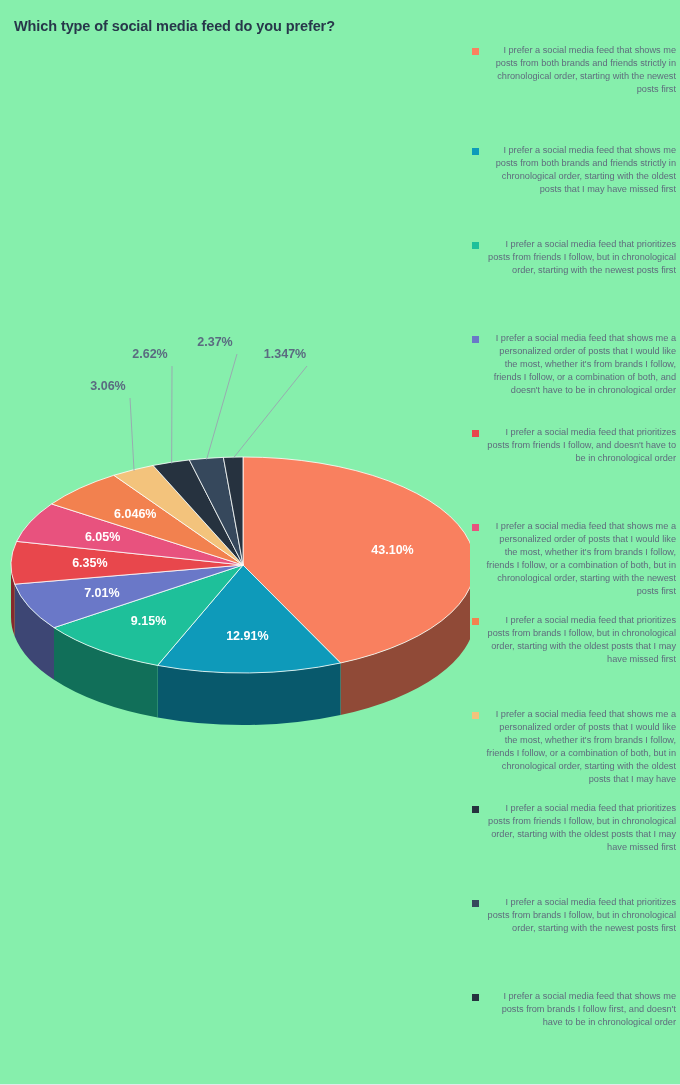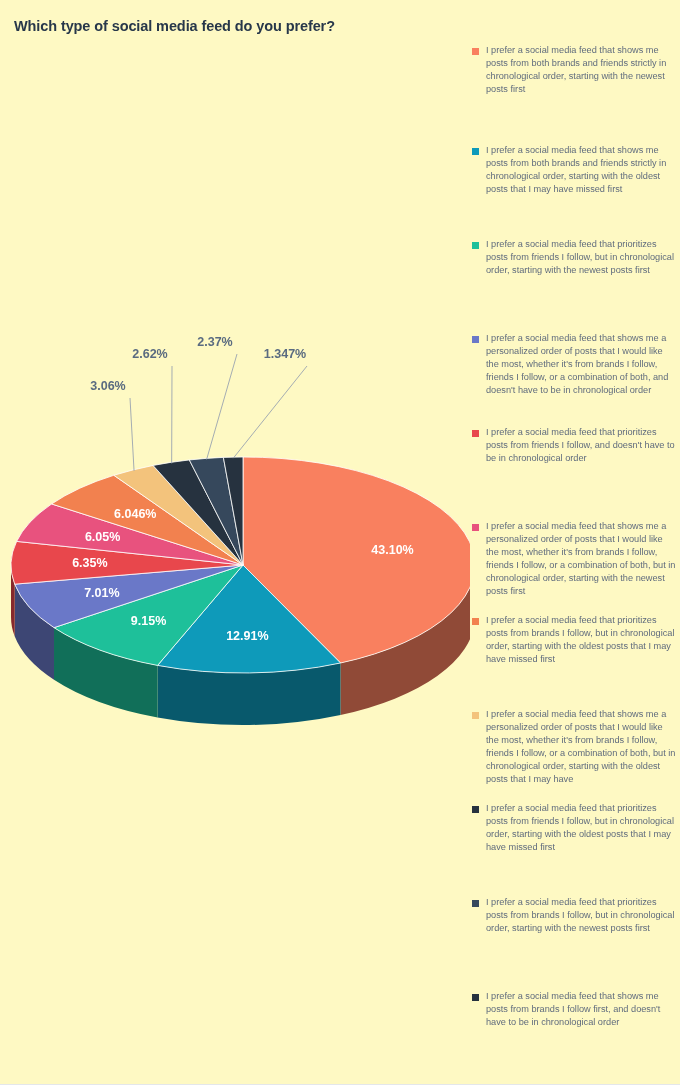--- a/index.html
+++ b/index.html
@@ -6,21 +6,21 @@
   html, body {
     margin: 0; padding: 0;
     width: 680px; height: 1085px;
     background: #ffffff;
     font-family: "Liberation Sans", sans-serif;
     overflow: hidden;
   }
   #page {
     position: relative;
     width: 680px; height: 1085px;
-    background: #fef9c3;
+    background: #86efac;
     border-bottom: 1px solid #e4e7ea;
   }
   #chart-title {
     position: absolute;
     left: 14px; top: 18px;
     width: 440px;
     font-size: 14.5px;
     font-weight: bold;
     color: #27374a;
     letter-spacing: -0.1px;
@@ -60,20 +60,21 @@
     position: absolute;
     left: 2px; top: 4px;
     width: 7px; height: 7px;
   }
   .legend-text {
     display: block;
     font-size: 9.2px;
     line-height: 12.9px;
     color: #5f6b7d;
     font-family: "Liberation Sans", sans-serif;
+    text-align: right;
   }
 </style>
 </head>
 <body>
 
 <div id="page">
 
   <div id="chart-title">Which type of social media feed do you prefer?</div>
 
   <div id="pie-area">

